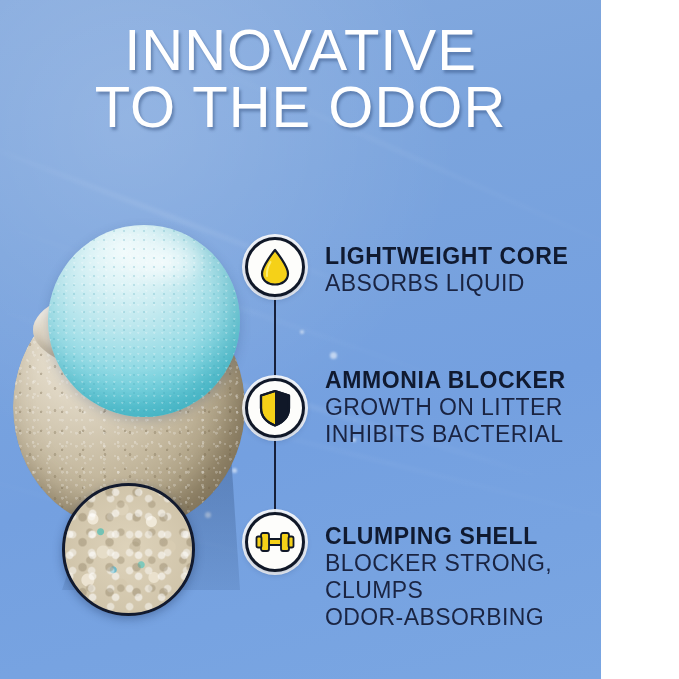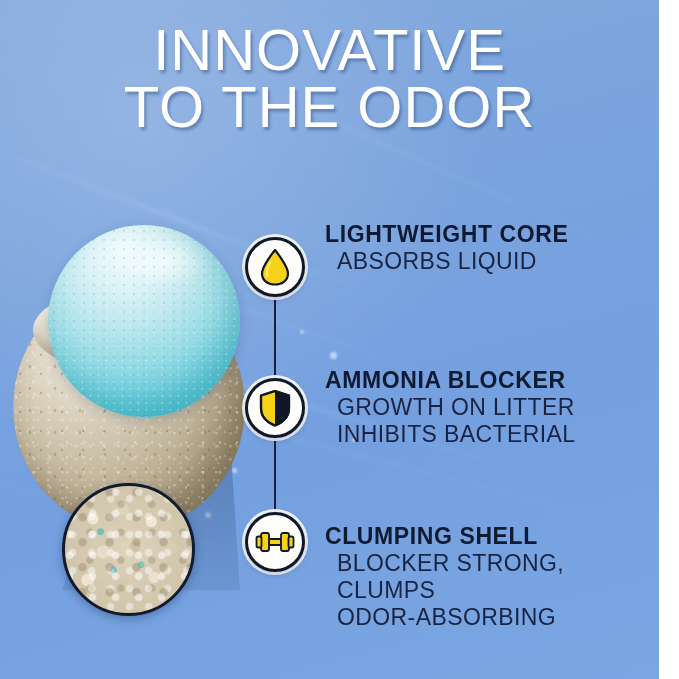--- a/index.html
+++ b/index.html
@@ -5,21 +5,21 @@
   * { margin:0; padding:0; box-sizing:border-box; }
 
   html, body {
     width:679px; height:679px;
     overflow:hidden;
     font-family:"Liberation Sans", sans-serif;
   }
 
   #poster {
     position:relative;
-    width:659px; height:679px;
+    width:601px; height:679px;
     background:
       radial-gradient(circle at 22% 18%, rgba(255,255,255,0.16) 0%, rgba(255,255,255,0) 45%),
       linear-gradient(165deg, #85aade 0%, #7ba4dd 30%, #74a0e0 62%, #7aa6e2 100%);
     overflow:hidden;
     text-decoration:underline;
   }
 
   
   .rays { position:absolute; inset:0; overflow:hidden; pointer-events:none; }
   .ray {
@@ -177,40 +177,40 @@
     box-shadow:0 2px 6px rgba(20,40,80,.28), 0 0 0 3px rgba(255,255,255,.92);
     display:flex; align-items:center; justify-content:center;
     z-index:3;
   }
   .badge.b1 { left:245px; top:237px; }
   .badge.b2 { left:245px; top:378px; }
   .badge.b3 { left:245px; top:512px; }
 
   
   .feature { position:absolute; left:325px; width:330px; color:#141c33; }
-  .feature.f1 { top:222px; }
+  .feature.f1 { top:244px; }
   .feature.f2 { top:368px; }
   .feature.f3 { top:524px; }
 
   .f-title {
     font-size:23px;
     font-weight:700;
     letter-spacing:0.6px;
     line-height:1.12;
     white-space:nowrap;
     color:#101a30;
   }
   .f-desc {
     font-size:23px;
     font-weight:400;
     letter-spacing:0.4px;
     line-height:1.19;
     color:#1a2442;
   }
-  .f-desc span { display:block; white-space:nowrap;margin-left:12px; }
+  .f-desc span { display:block; white-space:nowrap; }
 </style>
 </head>
 <body>
 
 <div id="poster">
 
   <div class="rays">
     <div class="ray r1"></div>
     <div class="ray r2"></div>
     <div class="ray r3"></div>

